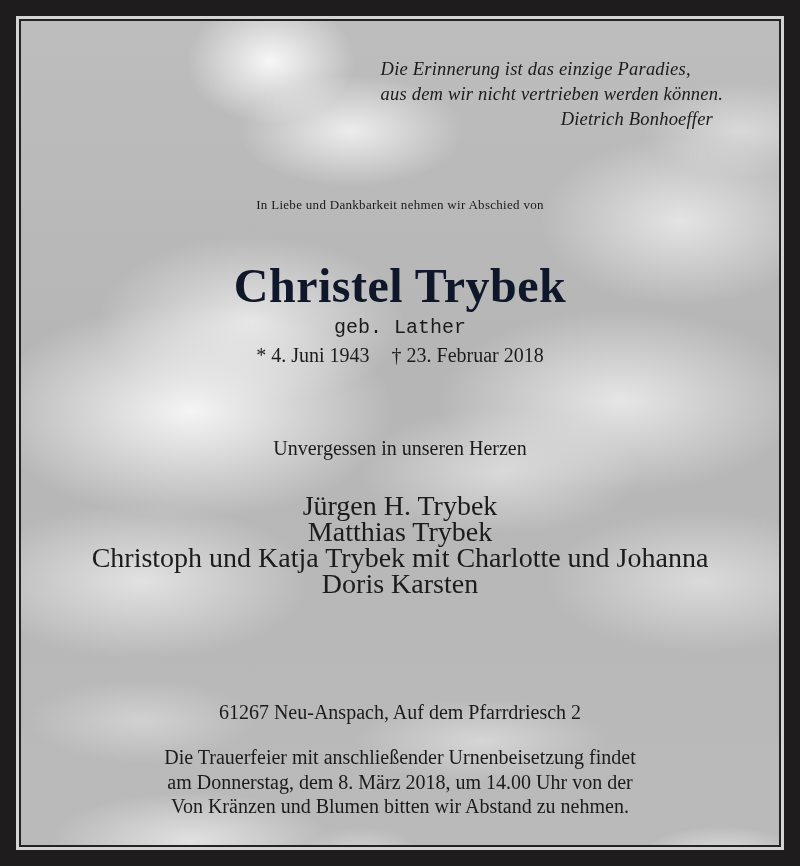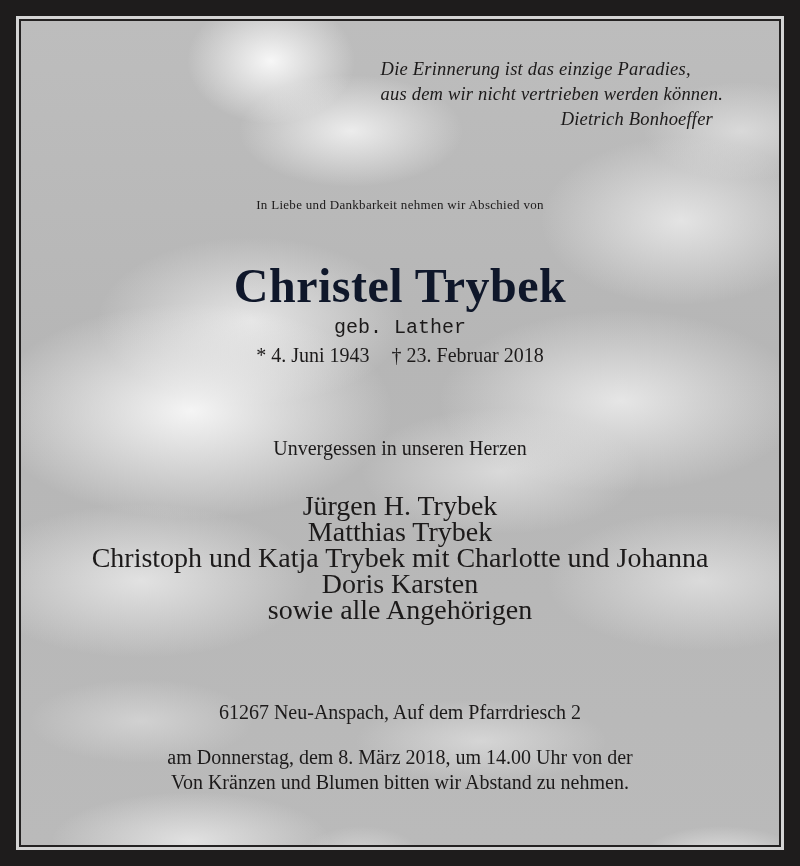--- a/index.html
+++ b/index.html
@@ -112,26 +112,26 @@
           <span>* 4. Juni 1943</span><span class="sep"></span><span>† 23. Februar 2018</span>
         </div>
 
         <div class="line-abs remember">Unvergessen in unseren Herzen</div>
 
         <div class="line-abs family">
           <span class="fline">Jürgen H. Trybek</span>
           <span class="fline">Matthias Trybek</span>
           <span class="fline">Christoph und Katja Trybek mit Charlotte und Johanna</span>
           <span class="fline">Doris Karsten</span>
-          <span class="fline">sowie alle Angehörigen</span>
         </div>
 
         <div class="line-abs address">61267 Neu-Anspach, Auf dem Pfarrdriesch 2</div>
 
         <div class="line-abs service">
+          <span class="sline">Die Trauerfeier mit anschließender Urnenbeisetzung findet</span>
           <span class="sline">am Donnerstag, dem 8. März 2018, um 14.00 Uhr von der</span>
           <span class="sline">Von Kränzen und Blumen bitten wir Abstand zu nehmen.</span>
         </div>
 
       </div>
     </div>
   </div>
 </div>
 
 </body></html>

